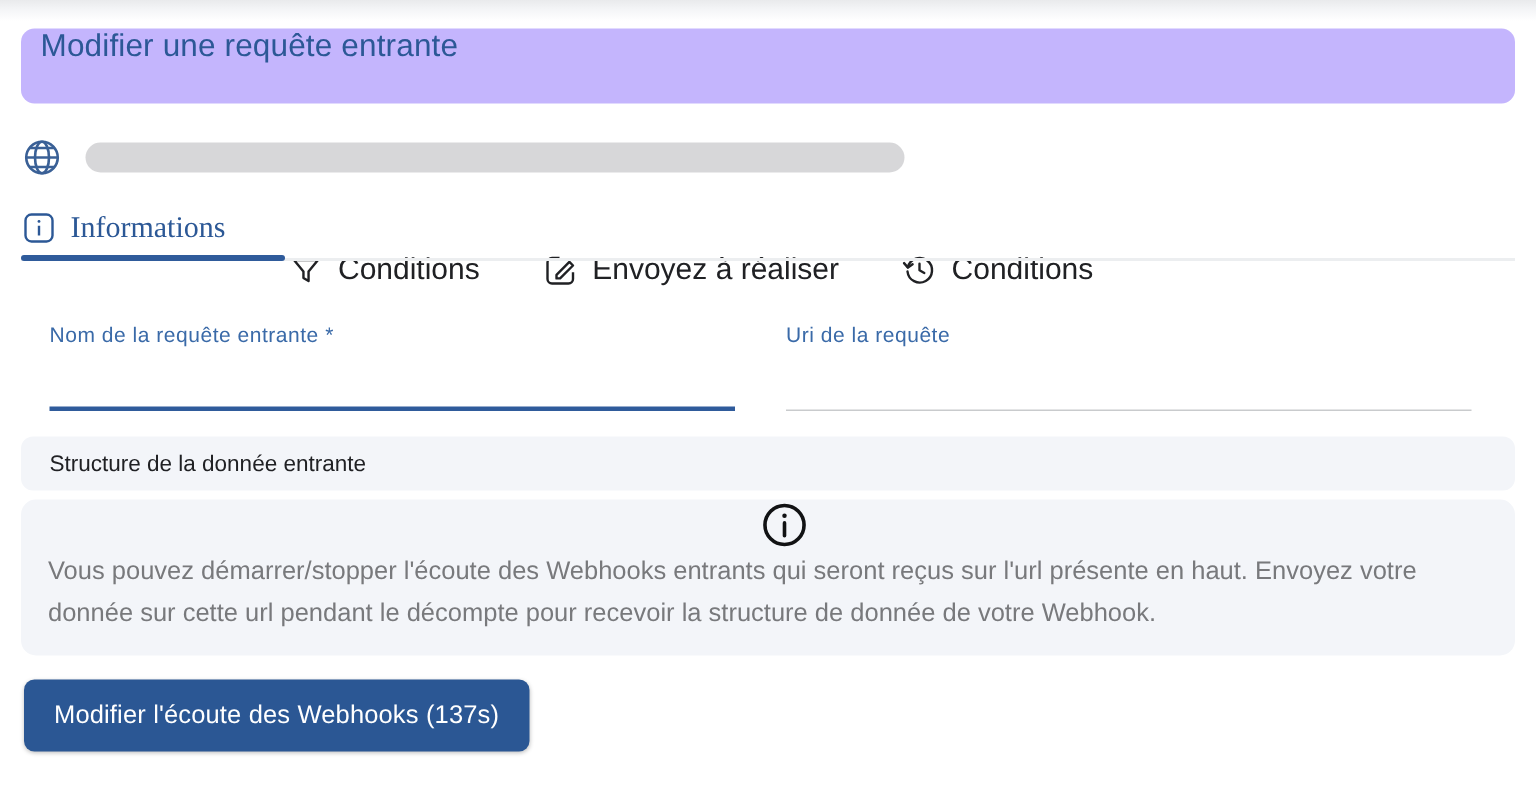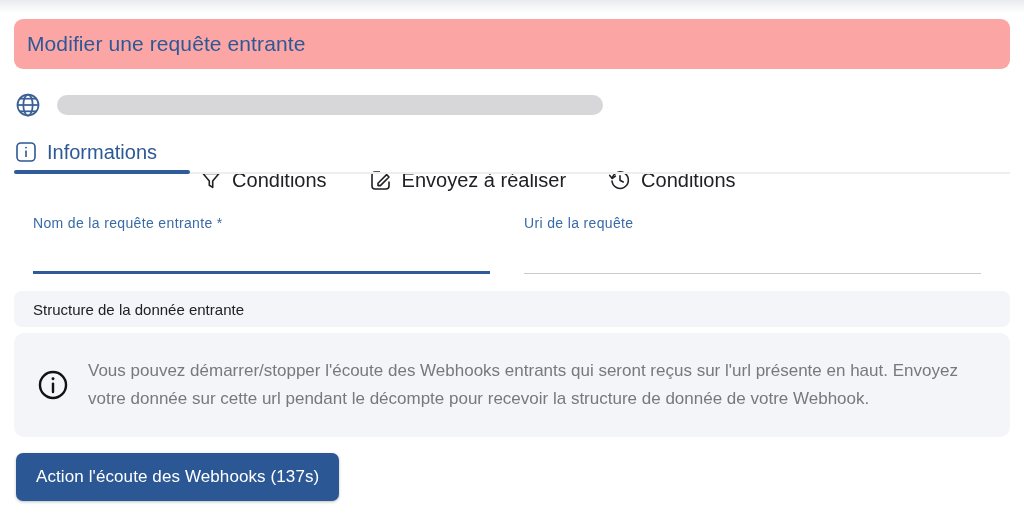--- a/index.html
+++ b/index.html
@@ -32,24 +32,24 @@
     height: 532px;
   }
 
   
   .title-banner {
     position: absolute;
     left: 14px;
     top: 19px;
     width: 996px;
     height: 50px;
-    background: #fca5a5;
+    background: #c4b5fd;
     border-radius: 9px;
     display: flex;
-    align-items: center;
+    align-items: flex-start;
   }
   .title-text {
     padding-left: 13px;
     color: #2c5896;
     font-size: 21px;
     letter-spacing: .1px;
   }
 
   
   .url-row {
@@ -86,21 +86,21 @@
     gap: 9px;
     height: 38px;
     padding: 0 0 0 0;
     cursor: pointer;
     position: relative;
     color: #202124;
     font-size: 20px;
     white-space: nowrap;
   }
   .tab + .tab { margin-left: 42px; margin-top: 28px; }
-  .tab.active { color: #2c5896; }
+  .tab.active { color: #2c5896; font-family: Liberation Serif, serif; }
   .tab .tab-ico { width: 24px; height: 24px; flex: 0 0 24px; display: block; }
   .tab-underline {
     position: absolute;
     left: 14px;
     top: 170px;
     width: 176px;
     height: 4px;
     background: #2f5b9b;
     border-radius: 2px;
   }
@@ -179,20 +179,21 @@
   .alert {
     position: absolute;
     left: 14px;
     top: 333px;
     width: 996px;
     height: 104px;
     background: #f3f5f9;
     border-radius: 10px;
     display: flex;
     align-items: center;
+    flex-direction: column;
   }
   .alert-icon {
     flex: 0 0 34px;
     width: 34px;
     height: 34px;
     margin-left: 22px;
     display: block;
   }
   .alert-text {
     margin-left: 18px;
@@ -315,15 +316,15 @@
     <span class="alert-icon">
       <svg viewBox="0 0 24 24" width="34" height="34" fill="none" stroke="#111214" stroke-width="1.7">
         <circle cx="12" cy="12" r="9.2"></circle>
         <line x1="12" y1="11" x2="12" y2="17" stroke-linecap="round"></line>
         <circle cx="12" cy="7.6" r="1.05" fill="#111214" stroke="none"></circle>
       </svg>
     </span>
     <span class="alert-text">Vous pouvez démarrer/stopper l'écoute des Webhooks entrants qui seront reçus sur l'url présente en haut. Envoyez votre donnée sur cette url pendant le décompte pour recevoir la structure de donnée de votre Webhook.</span>
   </div>
 
-  <button class="btn-stop">Action l'écoute des Webhooks (137s)</button>
+  <button class="btn-stop">Modifier l'écoute des Webhooks (137s)</button>
 
 </div>
 
 </body></html>

